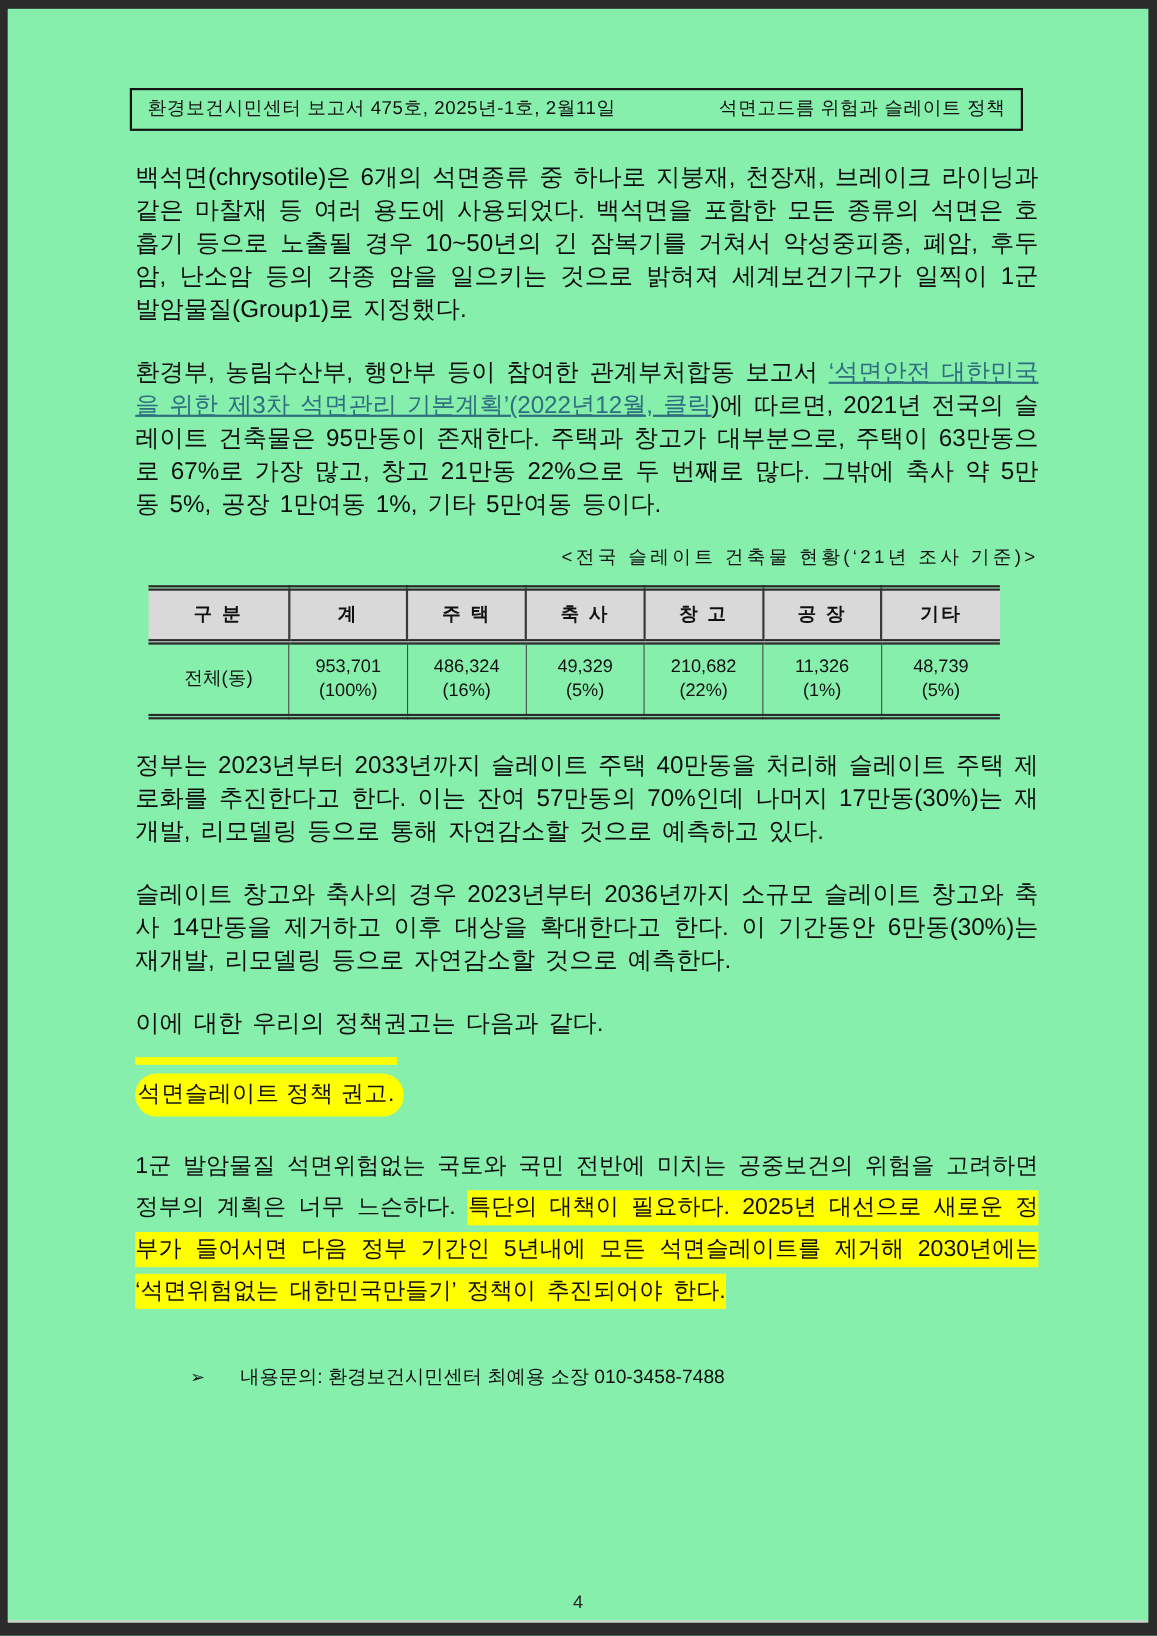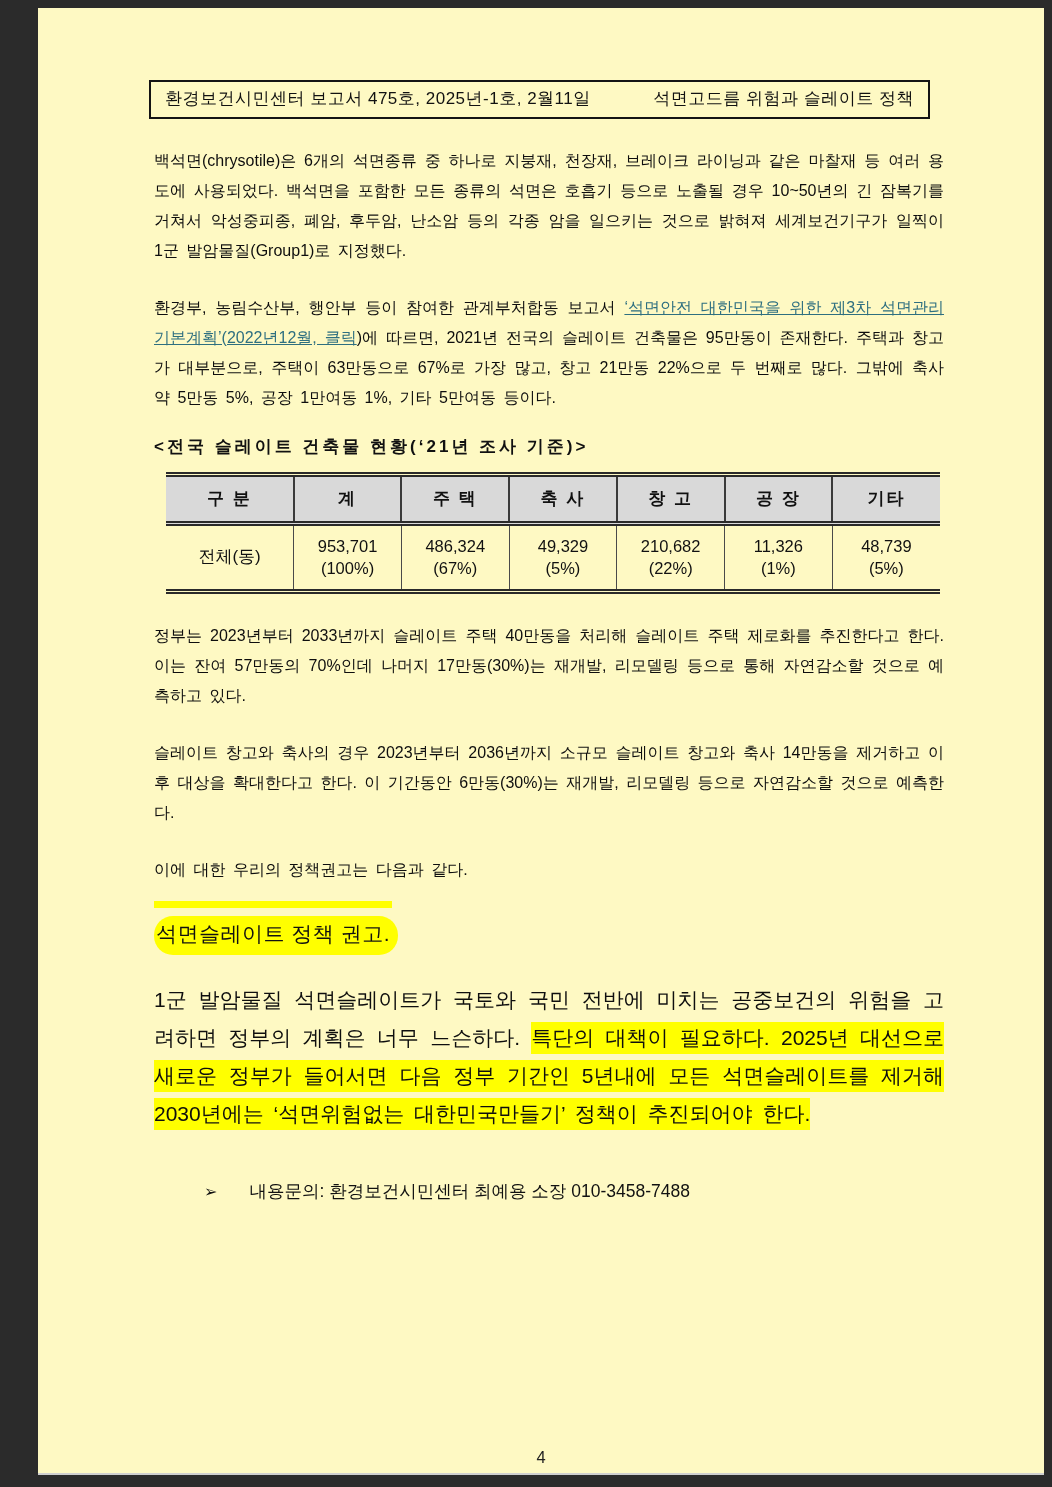--- a/index.html
+++ b/index.html
@@ -7,23 +7,22 @@
     width: 1052px; height: 1487px;
     position: relative;
     background: #2b2b2b;
     font-family: "Liberation Sans", "DejaVu Sans", sans-serif;
     color: #111;
     overflow: hidden;
   }
   .page {
     position: absolute;
     left: 7px; top: 8px; right: 8px; bottom: 12px;
-    background: #fef9c3;
+    background: #86efac;
     box-shadow: inset 0 -2px 0 #cfcfcf;
-    margin-left: 31px;
   }
   .content {
     position: relative;
     height: 100%;
     box-sizing: border-box;
     padding: 0 100px 0 116px;
   }
   .header-box {
     display: flex;
     justify-content: space-between;
@@ -36,37 +35,37 @@
     white-space: nowrap;
   }
   .header-box .right { margin-left: 20px; }
   .doc-title {
     font-size: 24px;
     font-weight: 700;
     letter-spacing: 1px;
     margin-top: 36px;
   }
   .para {
-    font-size: 16px;
+    font-size: 22px;
     line-height: 30px;
     text-align: justify;
     word-spacing: 3px;
     margin-top: 27px;
     color: #0e0e0e;
   }
   .para a.doc-link {
     color: #2e6f80;
     text-decoration: underline;
     cursor: pointer;
   }
   .table-caption {
     margin-top: 22px;
-    text-align: left;
+    text-align: right;
     font-size: 17px;
-    font-weight: 700;
+    font-weight: 400;
     letter-spacing: 3px;
   }
   table.slate-table {
     border-collapse: collapse;
     margin: 14px 0 0 12px;
     width: 774px;
     border-top: 5px double #2a2a2a;
     border-bottom: 5px double #2a2a2a;
     table-layout: fixed;
   }
@@ -176,21 +175,21 @@
       </thead>
       <tbody>
         <tr>
           <td>전체(동)</td>
           <td>
               <div>953,701</div>
               <div>(100%)</div>
             </td>
           <td>
               <div>486,324</div>
-              <div>(67%)</div>
+              <div>(16%)</div>
             </td>
           <td>
               <div>49,329</div>
               <div>(5%)</div>
             </td>
           <td>
               <div>210,682</div>
               <div>(22%)</div>
             </td>
           <td>
@@ -208,21 +207,21 @@
     <div class="para">정부는 2023년부터 2033년까지 슬레이트 주택 40만동을 처리해 슬레이트 주택 제로화를 추진한다고 한다. 이는 잔여 57만동의 70%인데 나머지 17만동(30%)는 재개발, 리모델링 등으로 통해 자연감소할 것으로 예측하고 있다.</div>
 
     <div class="para">슬레이트 창고와 축사의 경우 2023년부터 2036년까지 소규모 슬레이트 창고와 축사 14만동을 제거하고 이후 대상을 확대한다고 한다. 이 기간동안 6만동(30%)는 재개발, 리모델링 등으로 자연감소할 것으로 예측한다.</div>
 
     <div class="para">이에 대한 우리의 정책권고는 다음과 같다.</div>
 
     <div class="hl-strip"></div>
 
     <div class="rec-heading"><span class="hl">석면슬레이트 정책 권고.</span></div>
 
-    <div class="rec-para"><span>1군 발암물질 석면슬레이트가 국토와 국민 전반에 미치는 공중보건의 위험을 고려하면 정부의 계획은 너무 느슨하다. </span><span class="hl">특단의 대책이 필요하다. 2025년 대선으로 새로운 정부가 들어서면 다음 정부 기간인 5년내에 모든 석면슬레이트를 제거해 2030년에는 ‘석면위험없는 대한민국만들기’ 정책이 추진되어야 한다.</span></div>
+    <div class="rec-para"><span>1군 발암물질 석면위험없는 국토와 국민 전반에 미치는 공중보건의 위험을 고려하면 정부의 계획은 너무 느슨하다. </span><span class="hl">특단의 대책이 필요하다. 2025년 대선으로 새로운 정부가 들어서면 다음 정부 기간인 5년내에 모든 석면슬레이트를 제거해 2030년에는 ‘석면위험없는 대한민국만들기’ 정책이 추진되어야 한다.</span></div>
 
     <div class="contact">
       <span class="bullet">➢</span>
       <span>내용문의: 환경보건시민센터 최예용 소장 010-3458-7488</span>
     </div>
 
     <div class="page-number">4</div>
 
   </div>
 </div>

